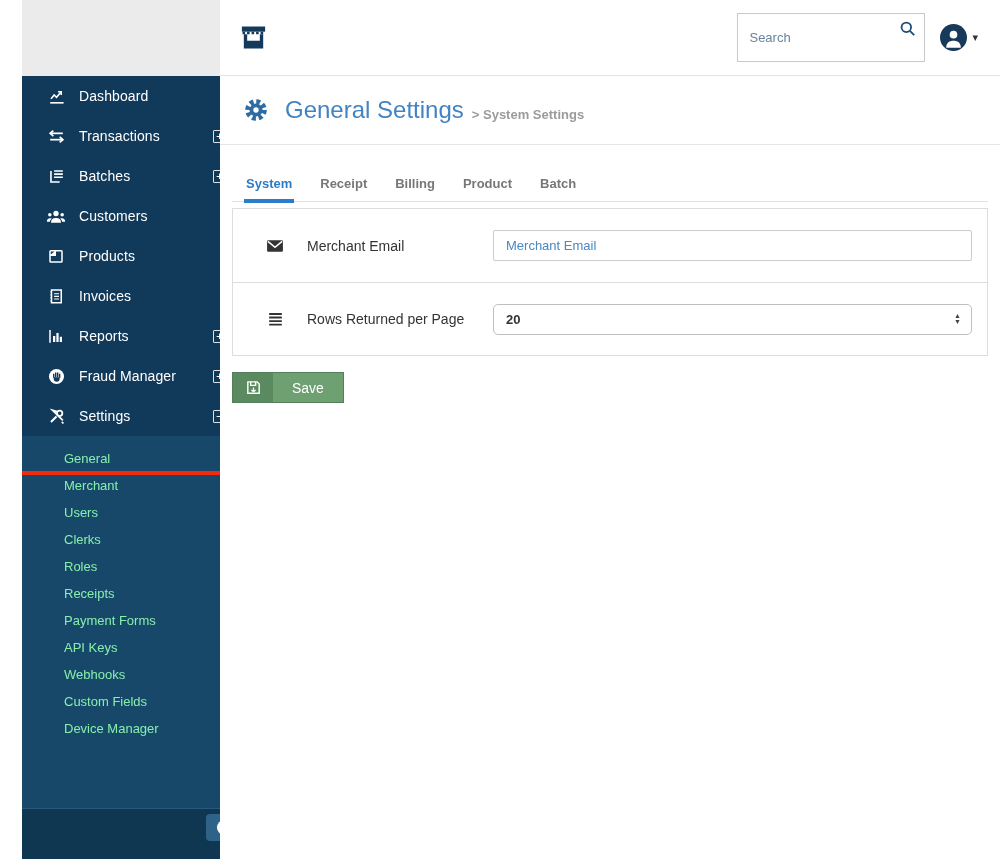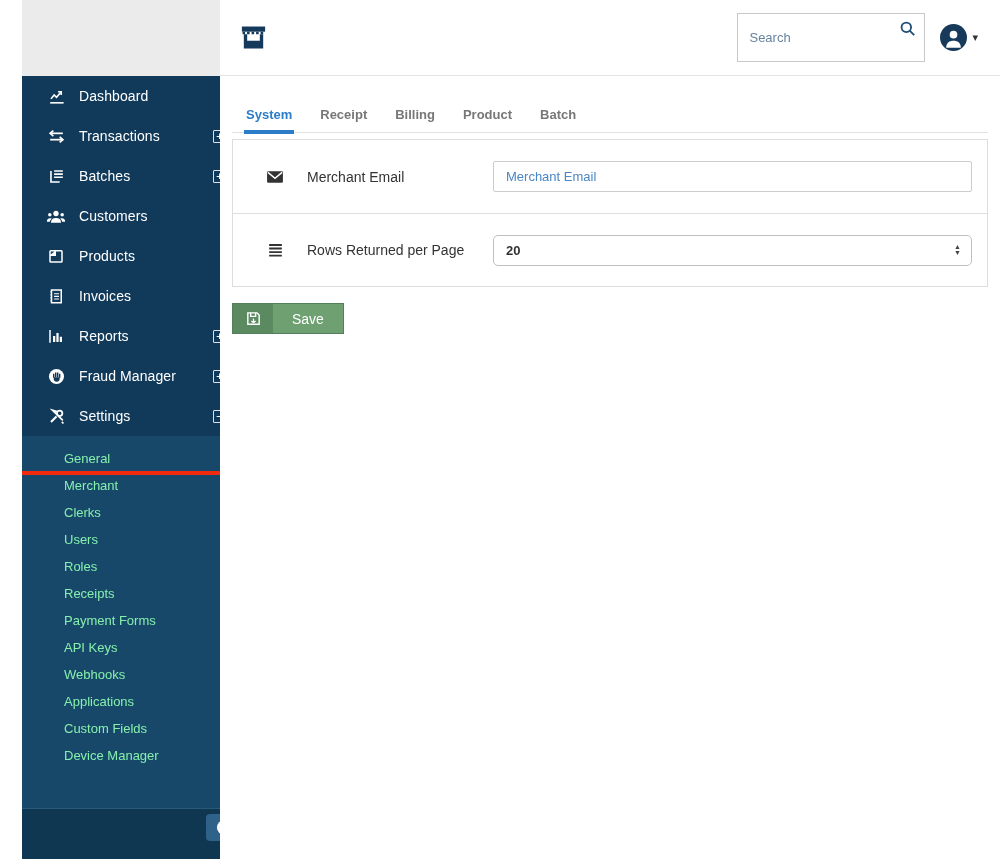--- a/index.html
+++ b/index.html
@@ -264,28 +264,27 @@
     </div>
   </div>
 
   <div class="submenu">
     <div class="sub-item active">
       <span>General</span>
       <span class="active-underline"></span>
       <span class="active-arrow"></span>
     </div>
     <div class="sub-item"><span>Merchant</span></div>
+    <div class="sub-item"><span>Users</span></div>
     <div class="sub-item"><span>Clerks</span></div>
-    <div class="sub-item"><span>Users</span></div>
     <div class="sub-item"><span>Roles</span></div>
     <div class="sub-item"><span>Receipts</span></div>
     <div class="sub-item"><span>Payment Forms</span></div>
     <div class="sub-item"><span>API Keys</span></div>
     <div class="sub-item"><span>Webhooks</span></div>
-    <div class="sub-item"><span>Applications</span></div>
     <div class="sub-item"><span>Custom Fields</span></div>
     <div class="sub-item"><span>Device Manager</span></div>
   </div>
 
   <div class="sidebar-footer">
     <div class="collapse-btn">
       <span>
         <svg width="19" height="19" viewBox="0 0 24 24">
             <circle cx="12" cy="12" r="9.5" fill="#fff"></circle>
             <g stroke="#2e6288" stroke-width="2.4" fill="none">
@@ -321,20 +320,31 @@
       <div class="avatar">
         <svg width="27" height="27" viewBox="0 0 24 24" fill="#fff">
             <circle cx="12" cy="9.5" r="3.4"></circle>
             <path d="M5.5 21c0-4.4 3-6.1 6.5-6.1s6.5 1.7 6.5 6.1z"></path>
           </svg>
       </div>
       <span class="caret">▾</span>
     </div>
   </div>
 
+  <div class="titlebar">
+    <span>
+      <svg width="28" height="28" viewBox="0 0 24 24">
+          <circle cx="12" cy="12" r="7" fill="none" stroke="#2d6ca2" stroke-width="4.6" stroke-dasharray="3.2 2.3"></circle>
+          <circle cx="12" cy="12" r="5.6" fill="#2d6ca2"></circle>
+          <circle cx="12" cy="12" r="2.3" fill="#ffffff"></circle>
+        </svg>
+    </span>
+    <span class="page-title">General Settings</span>
+    <span class="breadcrumb">&gt; System Settings</span>
+  </div>
 
   <div class="tabs">
     <div class="tab active">System</div>
     <div class="tab">Receipt</div>
     <div class="tab">Billing</div>
     <div class="tab">Product</div>
     <div class="tab">Batch</div>
   </div>
 
   <div class="panel">

